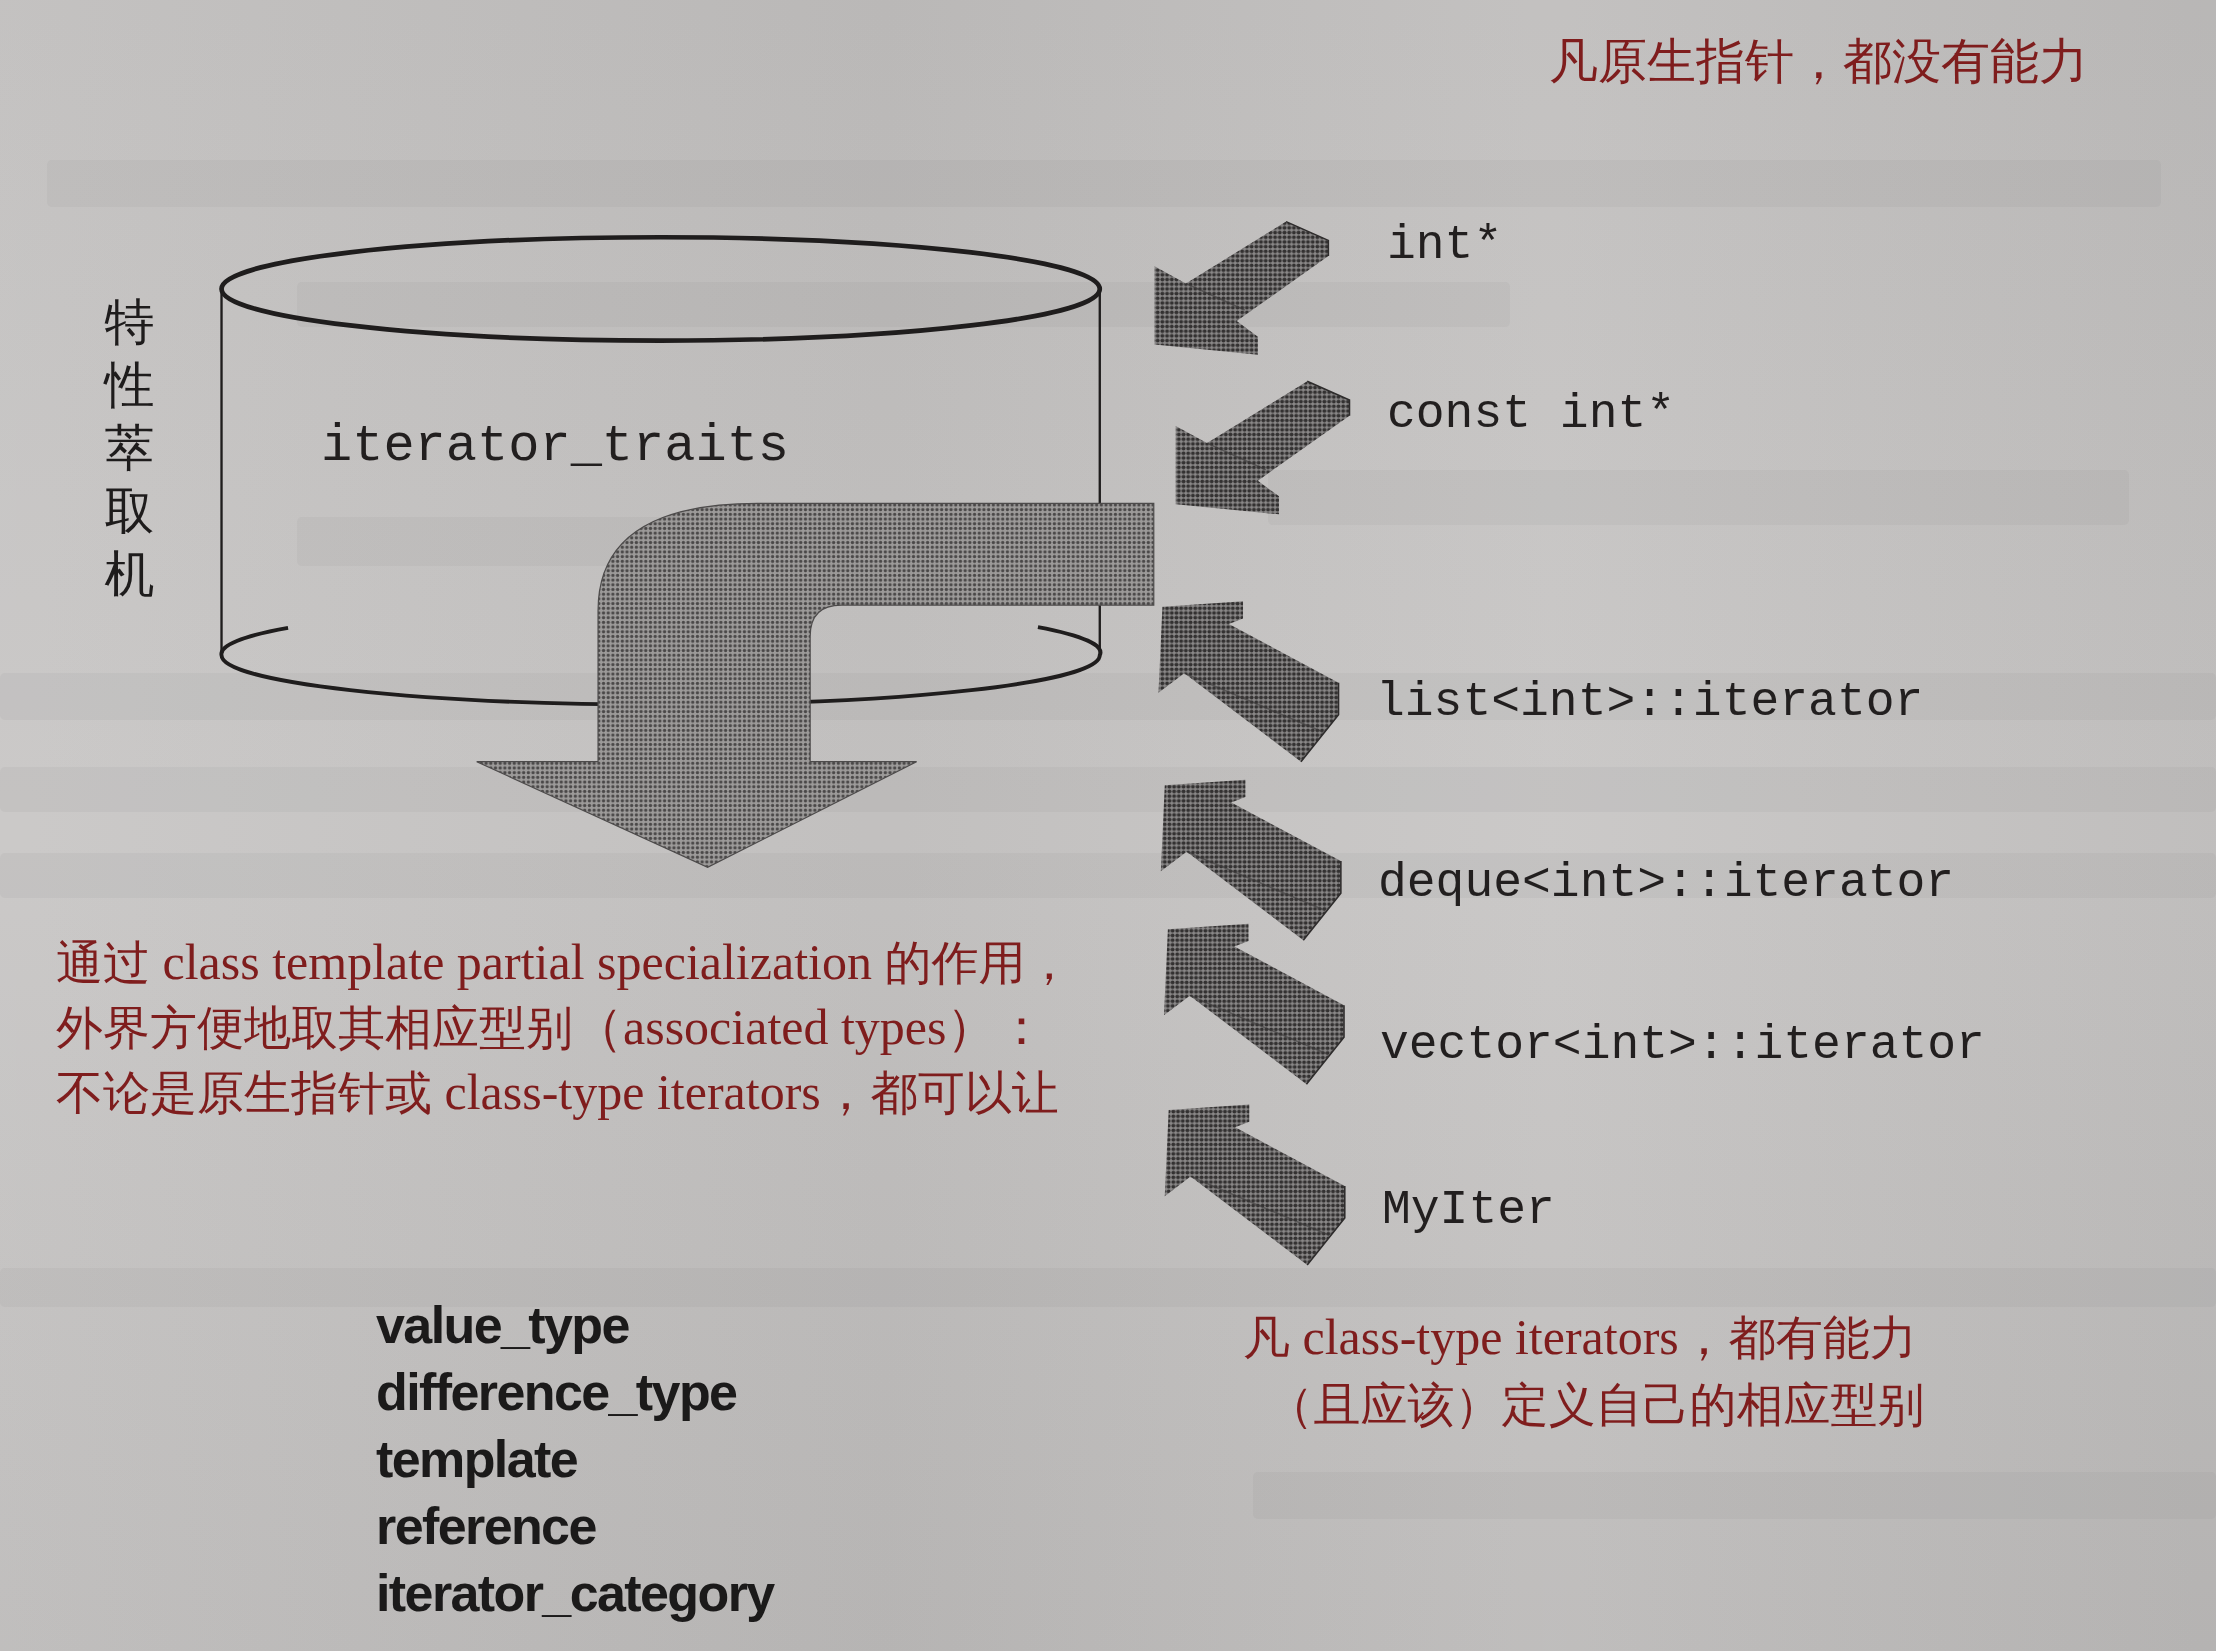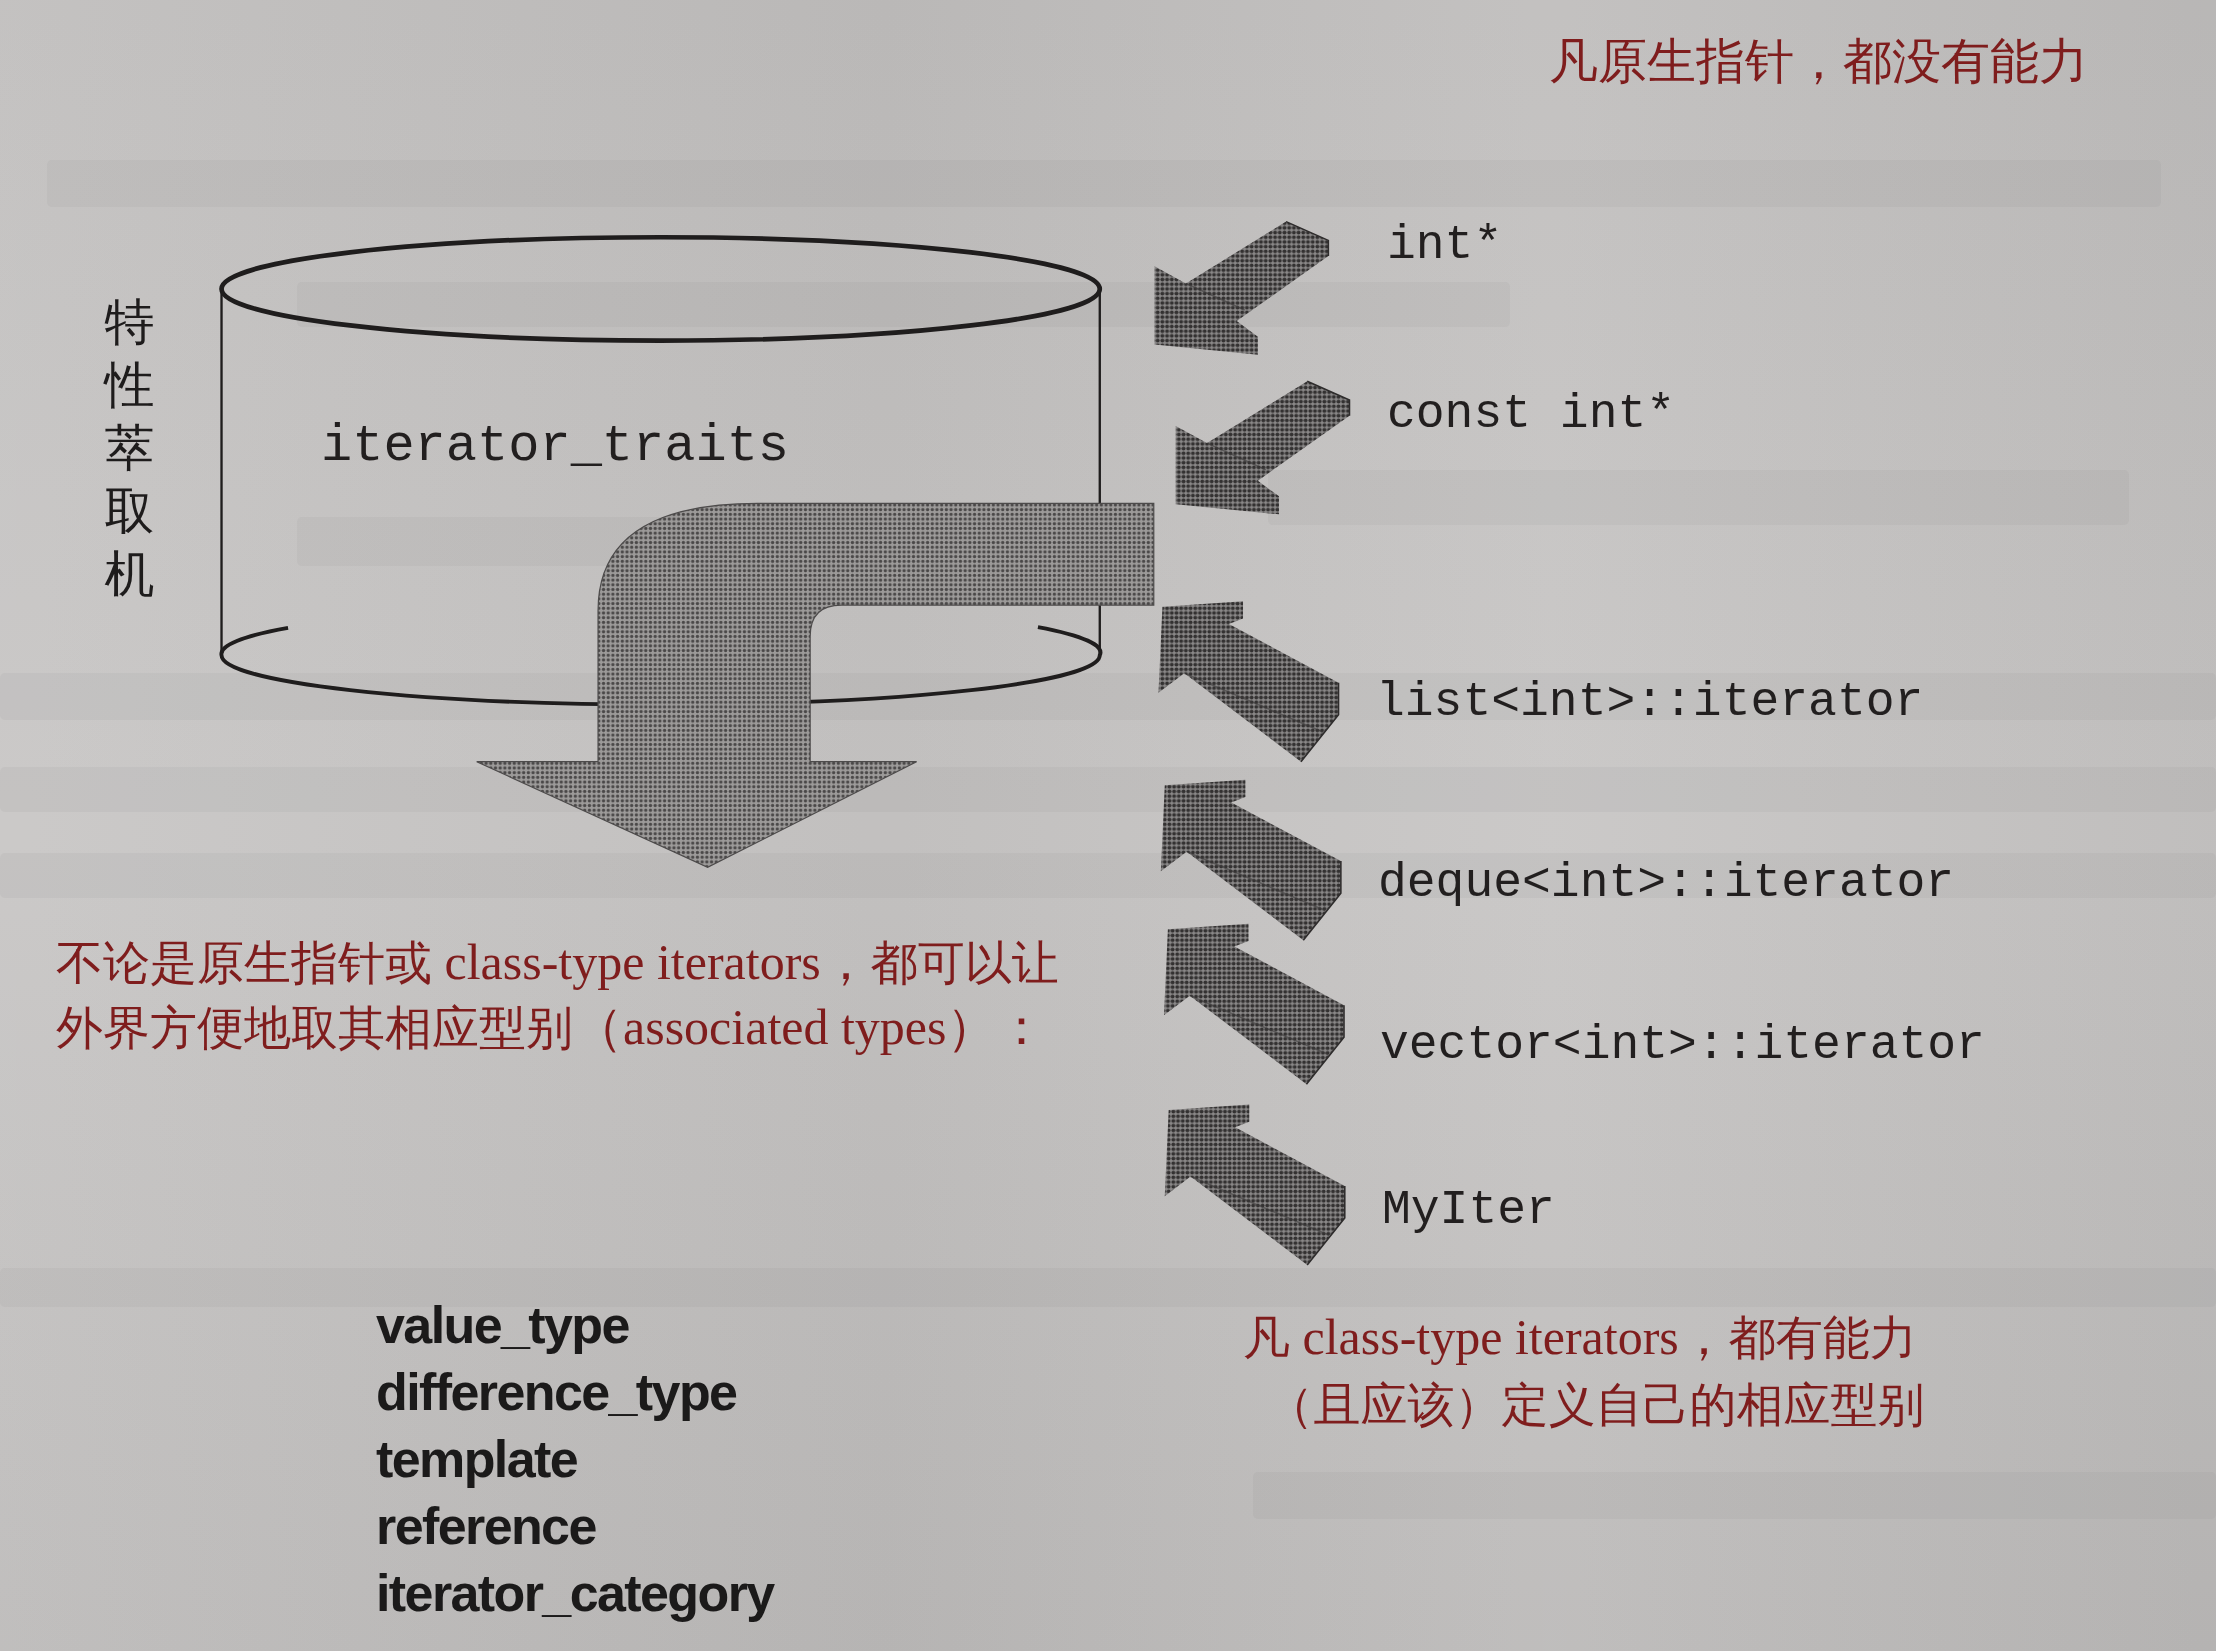--- a/index.html
+++ b/index.html
@@ -93,24 +93,27 @@
 
 <div class="abs mono" style="left:1387px;top:216px;font-size:48px;line-height:59px;">int*</div>
 <div class="abs mono" style="left:1387px;top:353px;font-size:48px;line-height:59px;margin-top:32px;">const int*</div>
 <div class="abs mono" style="left:1376px;top:673px;font-size:48px;line-height:59px;">list&lt;int&gt;::iterator</div>
 <div class="abs mono" style="left:1378px;top:854px;font-size:48px;line-height:59px;">deque&lt;int&gt;::iterator</div>
 <div class="abs mono" style="left:1380px;top:1016px;font-size:48px;line-height:59px;">vector&lt;int&gt;::iterator</div>
 <div class="abs mono" style="left:1382px;top:1181px;font-size:48px;line-height:59px;">MyIter</div>
 
 <div class="abs zh" style="left:56px;top:930px;font-size:47px;">
   <div>
-    <span>不论是原生指针或</span><span class="serif" style="font-size:50px;"> class-type iterators，</span><span>都可以让</span>
+    <span>通过</span><span class="serif" style="font-size:50px;"> class template partial specialization </span><span>的作用，</span>
   </div>
   <div>
     <span>外界方便地取其相应型别</span><span class="serif" style="font-size:50px;">（associated types）：</span>
+  </div>
+  <div>
+    <span>不论是原生指针或</span><span class="serif" style="font-size:50px;"> class-type iterators，</span><span>都可以让</span>
   </div>
 </div>
 
 <div class="abs assoc" style="left:376px;top:1292px;">
   <div>value_type</div>
   <div>difference_type</div>
   <div>template</div>
   <div>reference</div>
   <div>iterator_category</div>
 </div>

